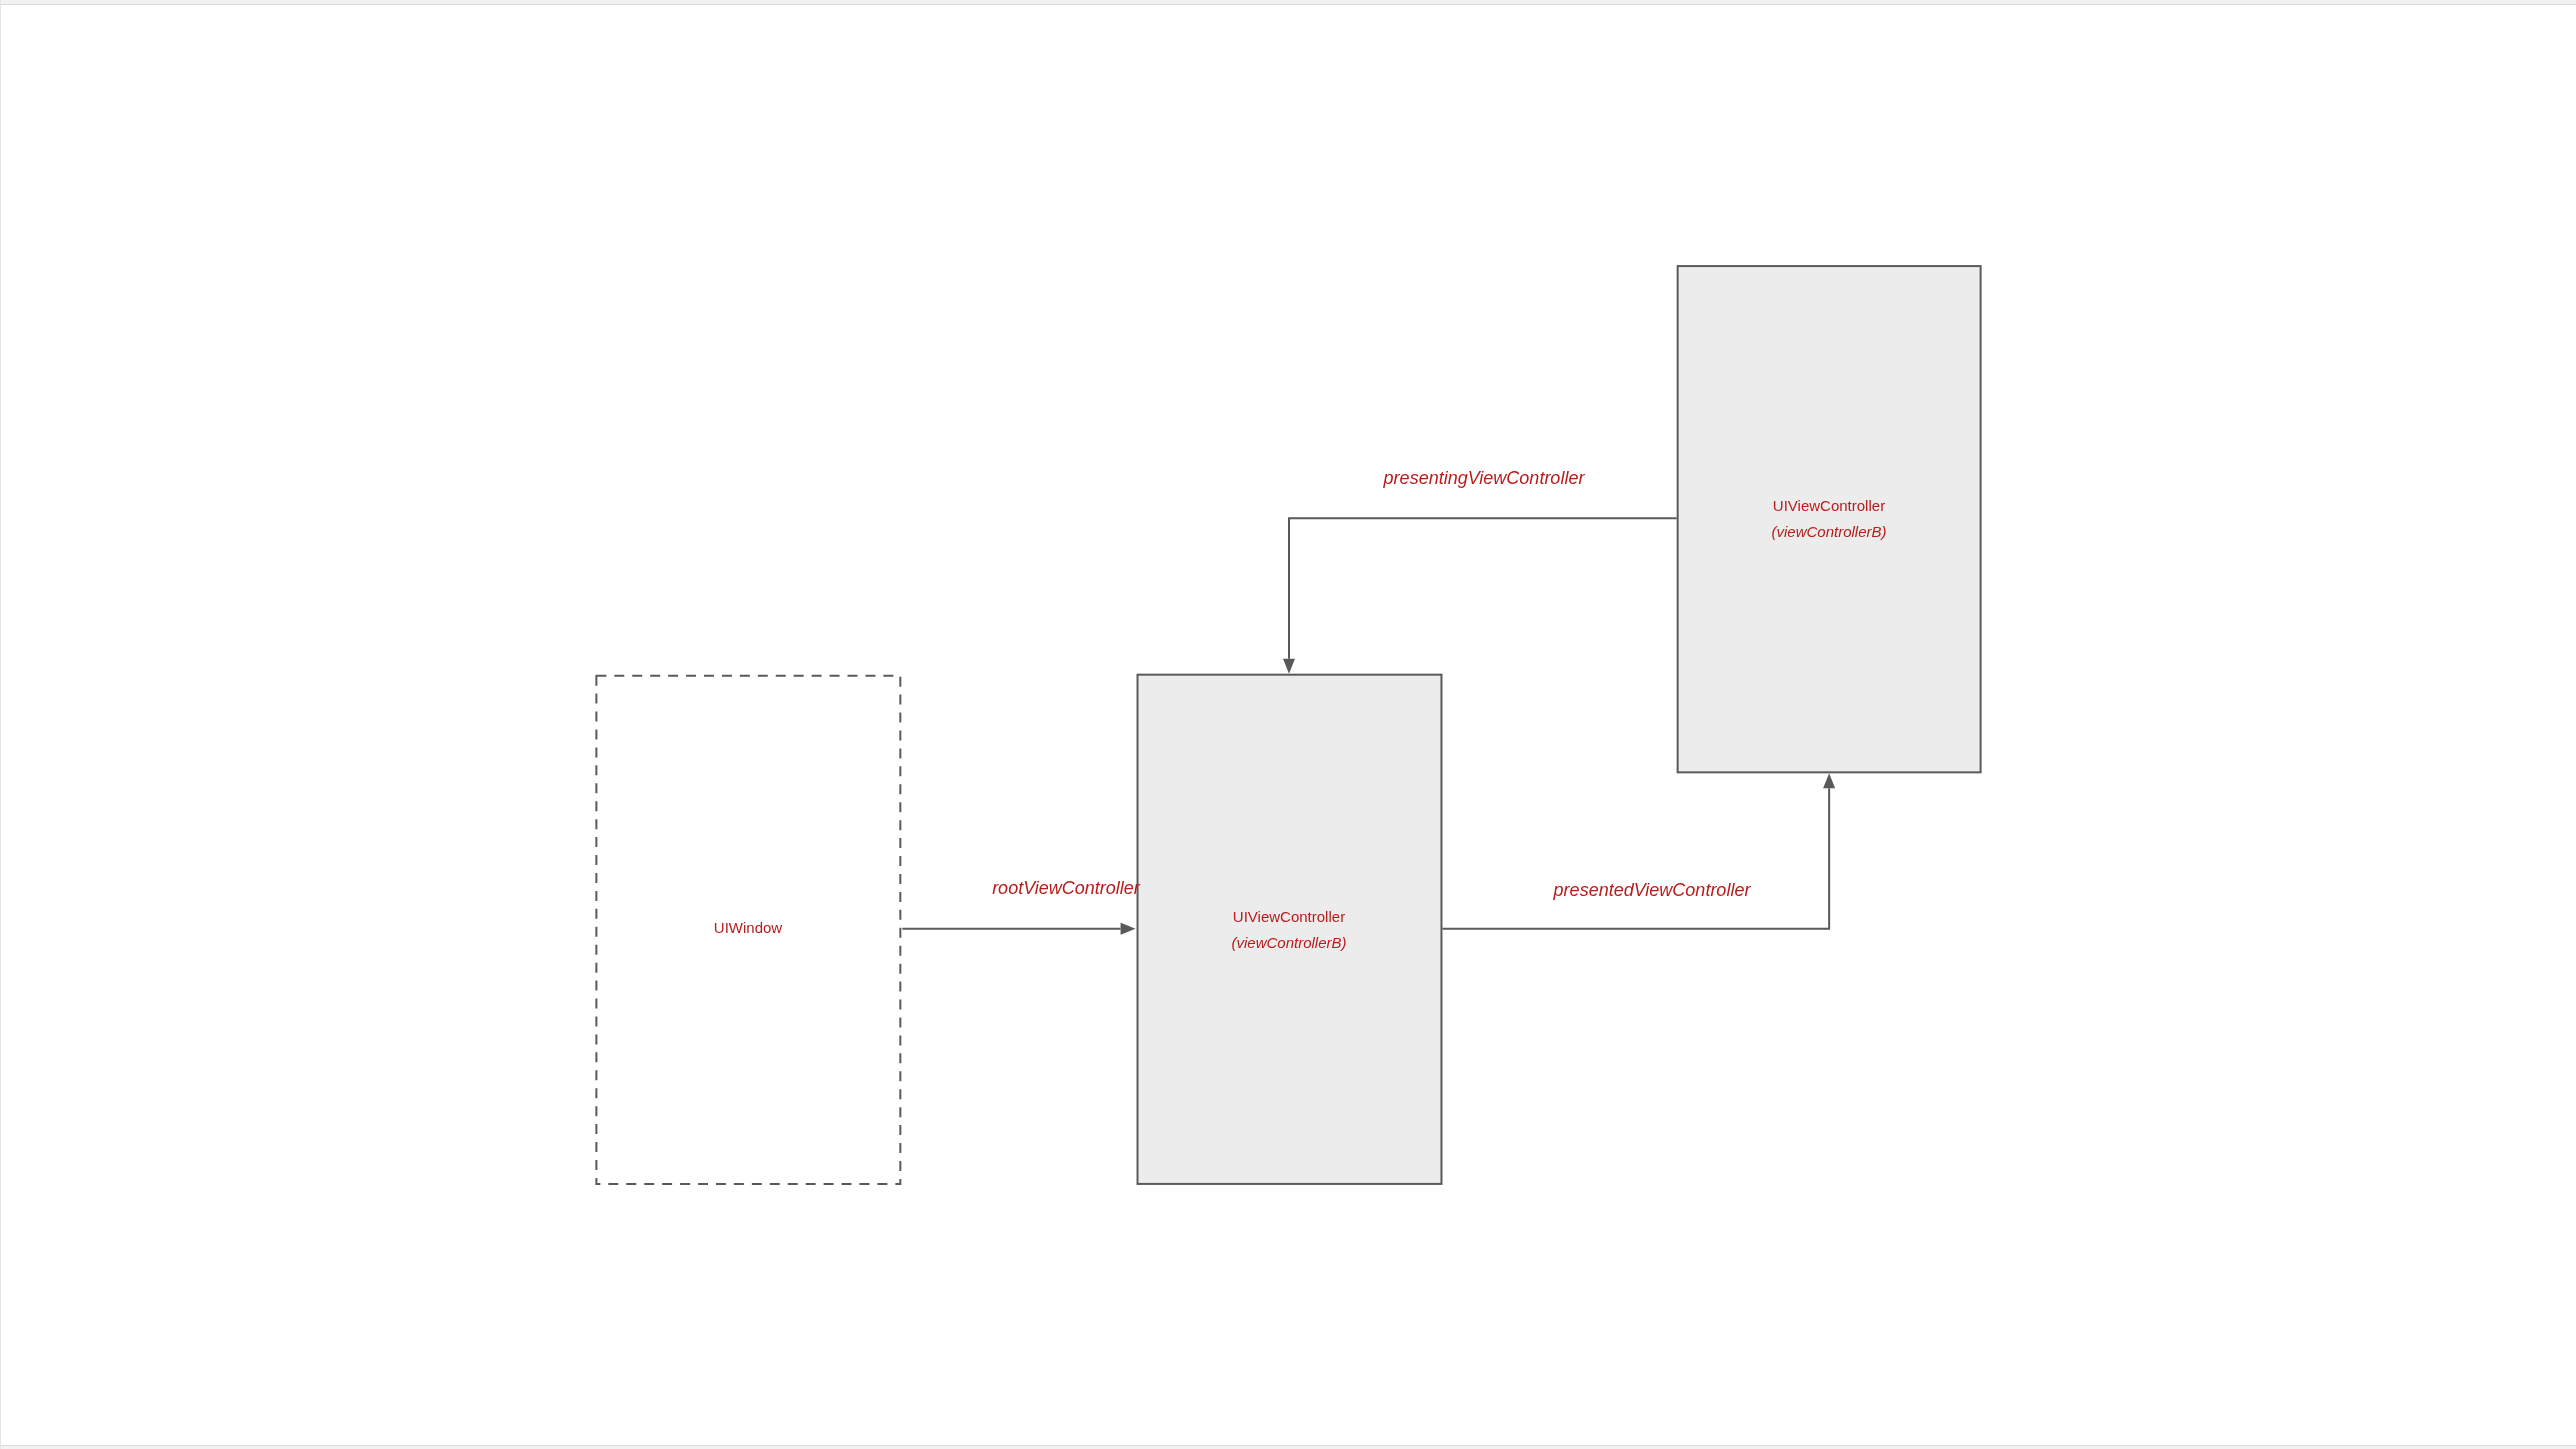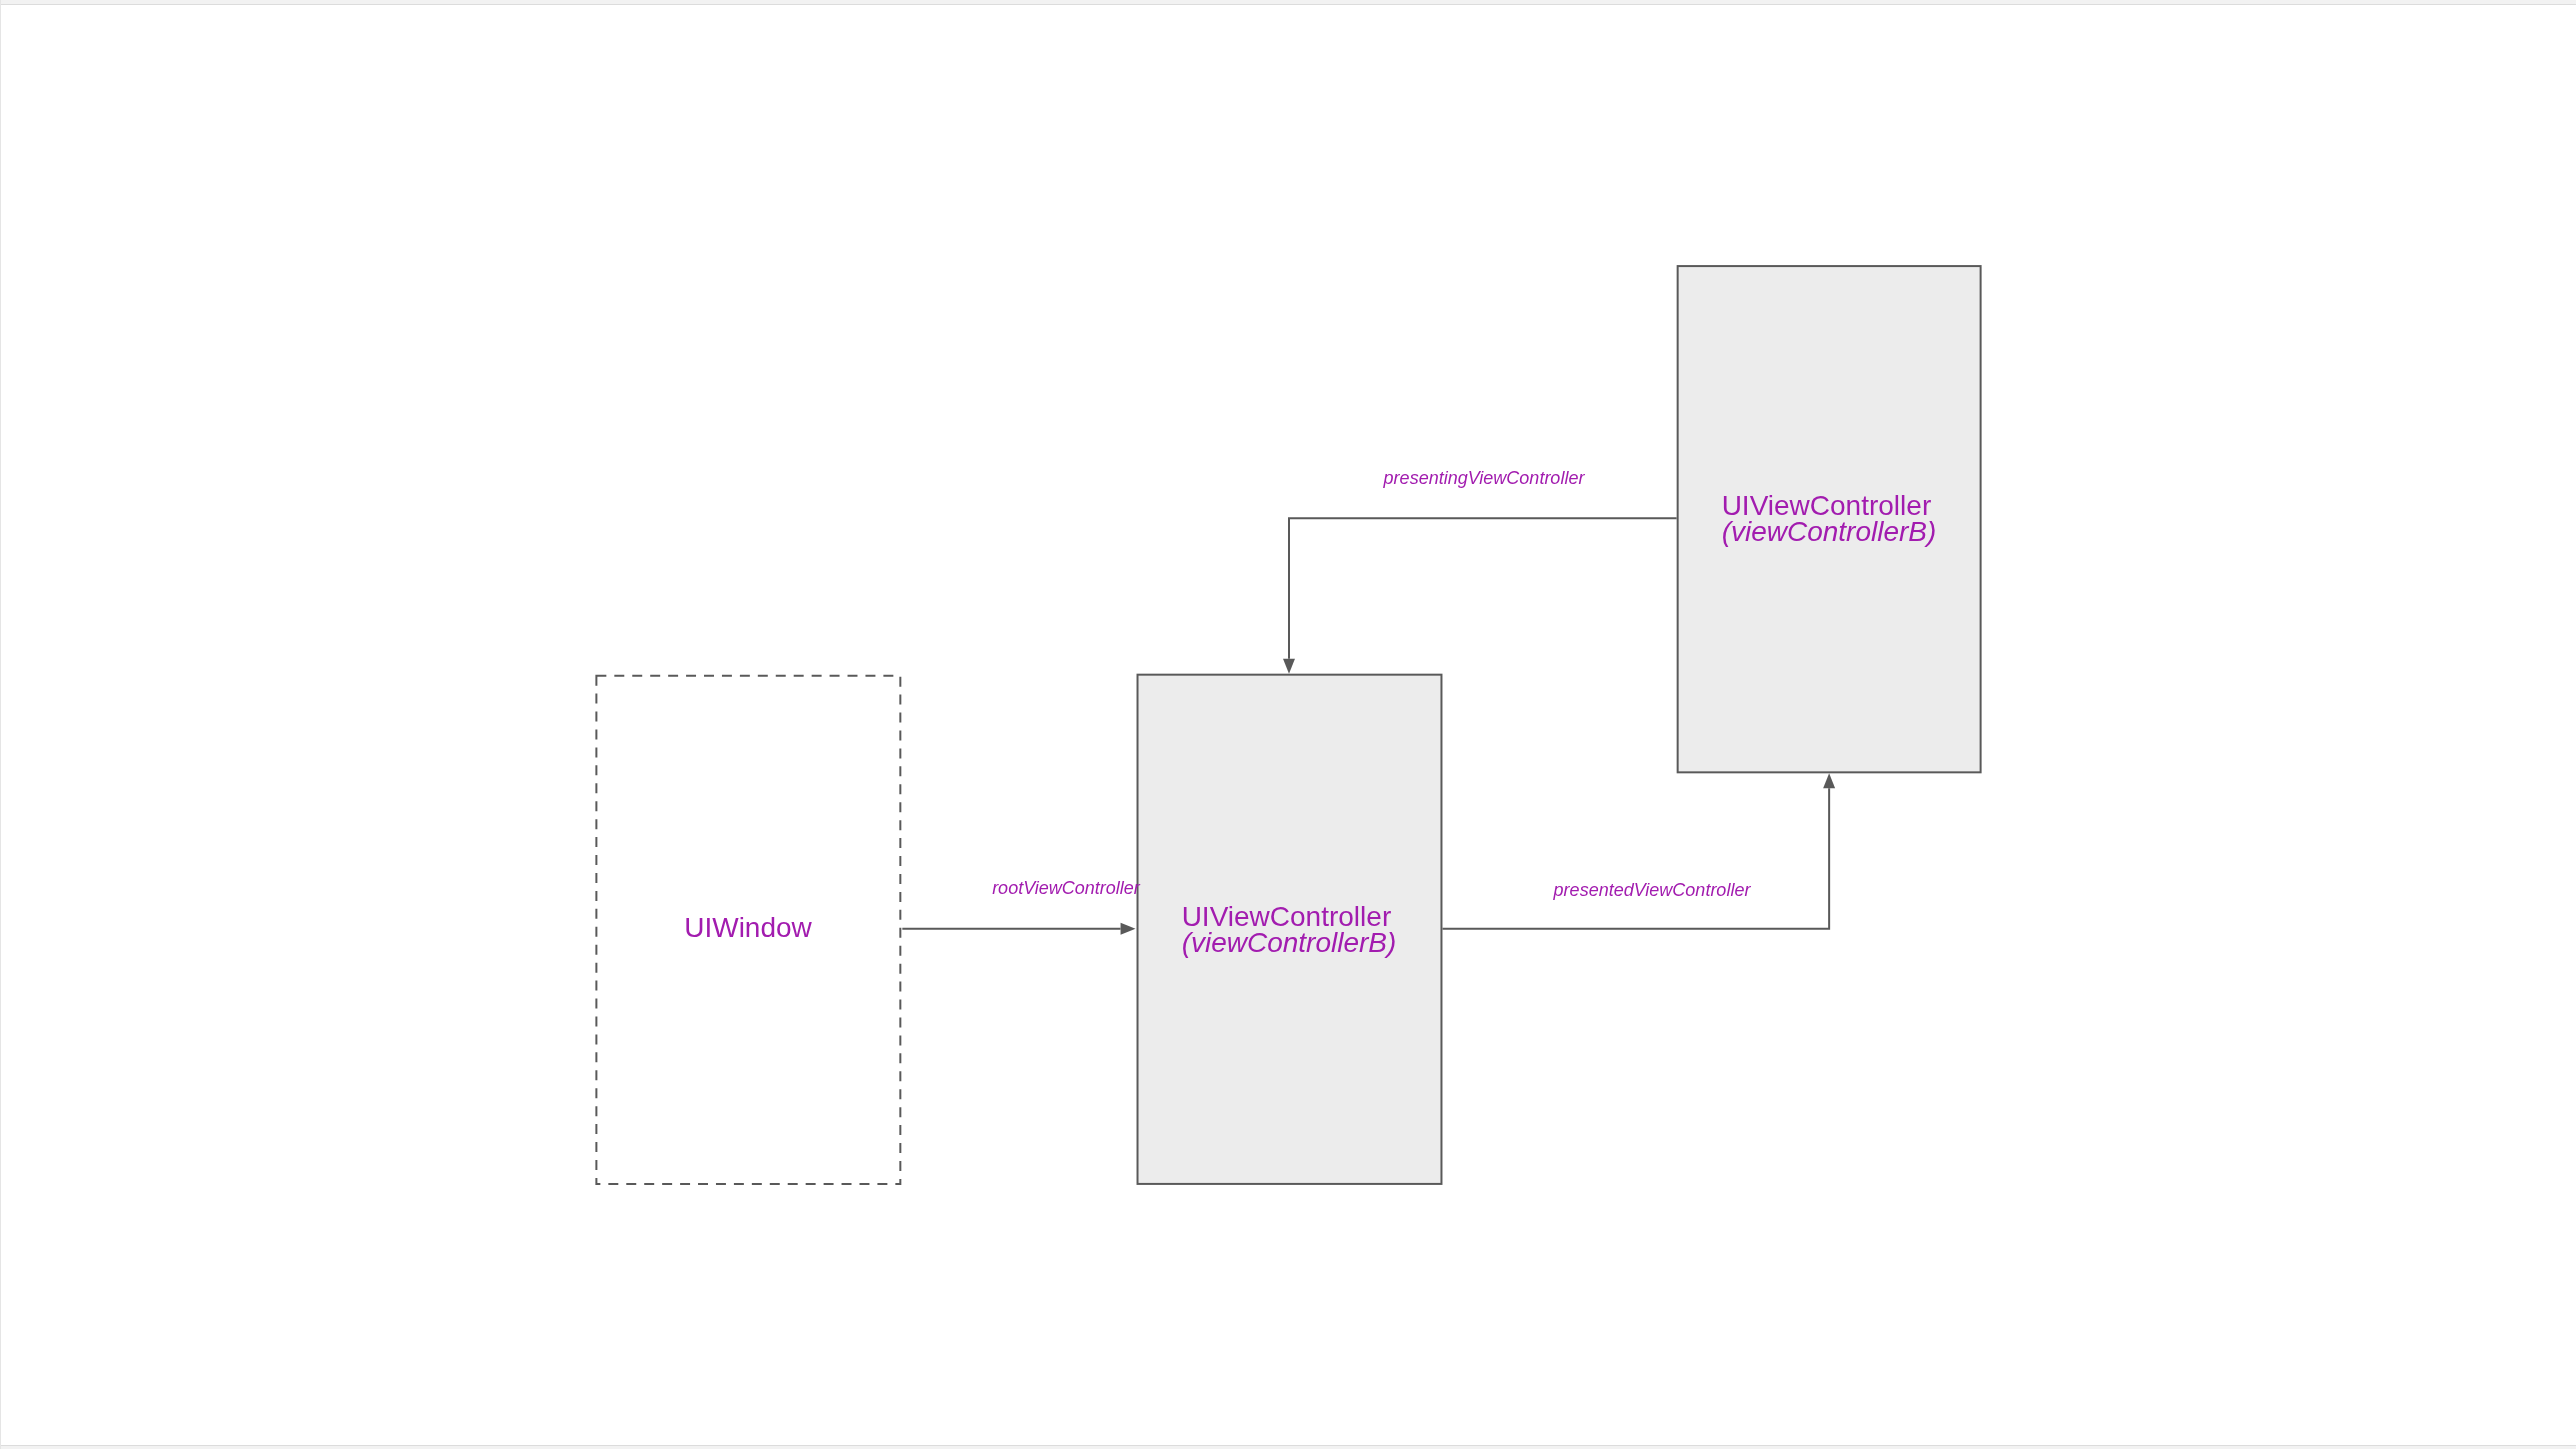--- a/index.html
+++ b/index.html
@@ -34,26 +34,27 @@
     height: 1449px;
     background: #ffffff;
   }
   .diagram-svg {
     position: absolute;
     left: 0; top: 0;
   }
   .label {
     position: absolute;
     transform: translate(-50%, -50%);
-    color: #a21caf;
+    color: #b91c1c;
+    text-align: center;
     white-space: nowrap;
     z-index: 3;
   }
   .node-label {
-    font-size: 28px;
+    font-size: 15px;
     line-height: 26px;
   }
   .node-label .subtitle { font-style: italic; }
   .edge-label {
     font-size: 18px;
     font-style: italic;
     line-height: 21px;
   }
 </style>
 </head>

